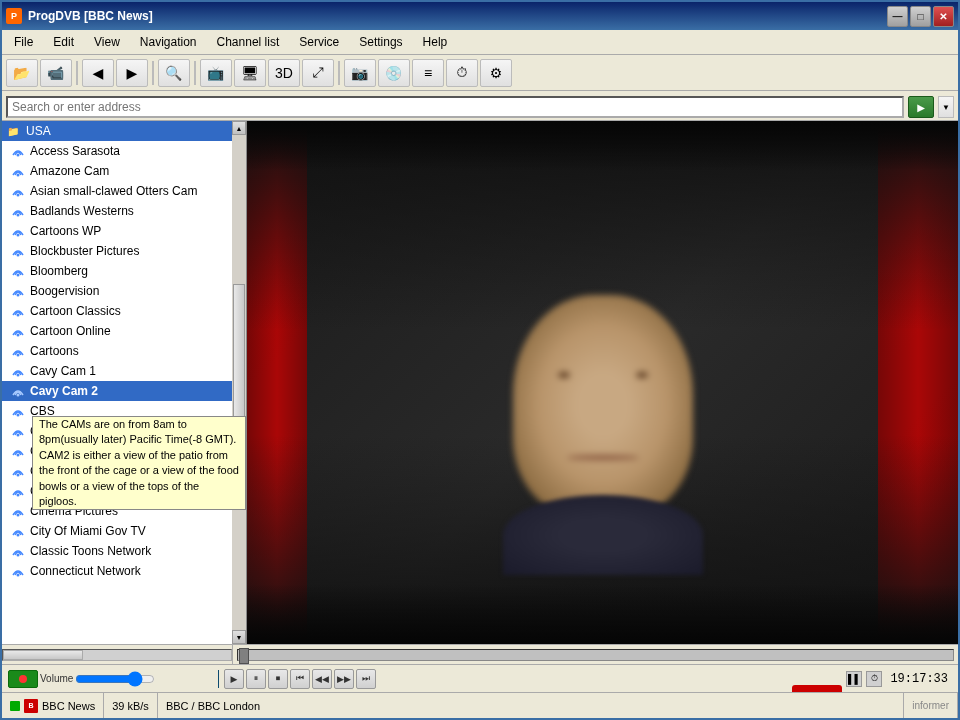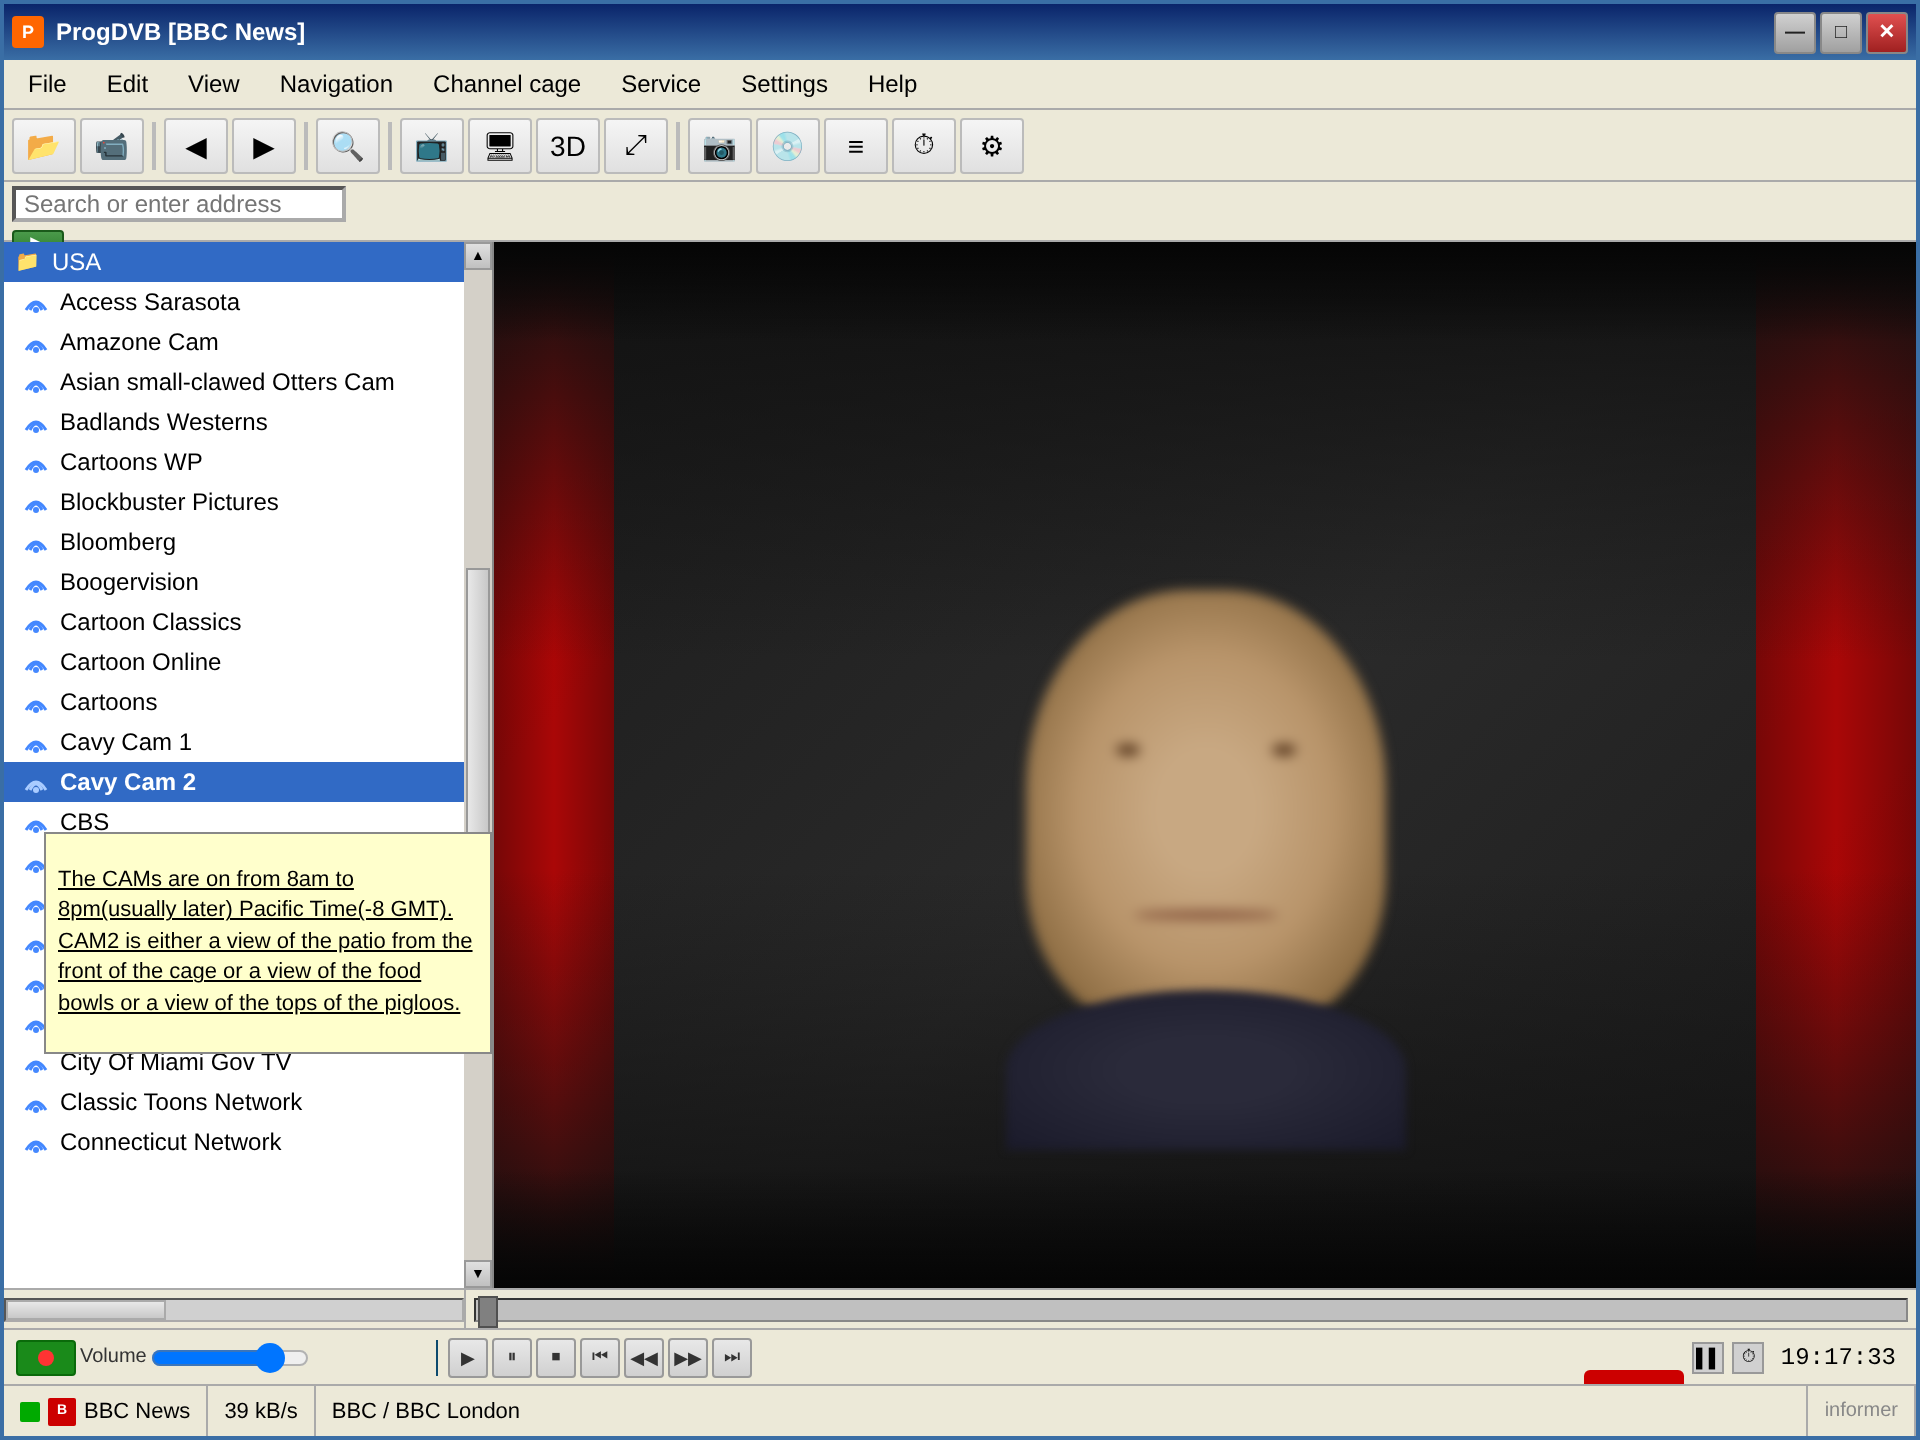--- a/index.html
+++ b/index.html
@@ -107,25 +107,24 @@
       height: 24px;
       background: #bbb;
       margin: 0 2px;
     }
 
     
     #address-bar {
       background: #ece9d8;
       height: 30px;
       display: flex;
-      align-items: flex-start;
+      align-items: flex-end;
       padding: 2px 4px;
       gap: 4px;
       border-bottom: 1px solid #aaa;
-      flex-direction: column;
     }
     #search-input {
       flex: 1;
       height: 22px;
       border: 2px inset #aaa;
       background: white;
       padding: 0 4px;
       font-size: 12px;
     }
     #go-btn {
@@ -216,31 +215,30 @@
       flex-shrink: 0;
     }
     .channel-icon svg {
       width: 14px;
       height: 12px;
     }
 
     
     #tooltip {
       position: absolute;
-      left: 20px;
+      left: 30px;
       top: 295px;
       background: #ffffcc;
       border: 1px solid #888;
-      padding: 16px 6px;
+      padding: 0 6px;
       font-size: 11px;
       max-width: 600px;
       z-index: 100;
       color: #000;
       line-height: 1.4;
-      text-decoration: underline;
     }
 
     
     #video-panel {
       flex: 1;
       background: #111;
       display: flex;
       flex-direction: column;
       overflow: hidden;
     }
@@ -443,21 +441,21 @@
       <div class="title-btn">□</div>
       <div class="title-btn close-btn">✕</div>
     </div>
   </div>
 
   <div id="menu-bar">
     <span class="menu-item">File</span>
     <span class="menu-item">Edit</span>
     <span class="menu-item">View</span>
     <span class="menu-item">Navigation</span>
-    <span class="menu-item">Channel cage</span>
+    <span class="menu-item">Channel list</span>
     <span class="menu-item">Service</span>
     <span class="menu-item">Settings</span>
     <span class="menu-item">Help</span>
   </div>
 
   <div id="toolbar">
     <div class="toolbar-btn">📂</div>
     <div class="toolbar-btn">📹</div>
     <div class="toolbar-separator"></div>
     <div class="toolbar-btn">◀</div>

